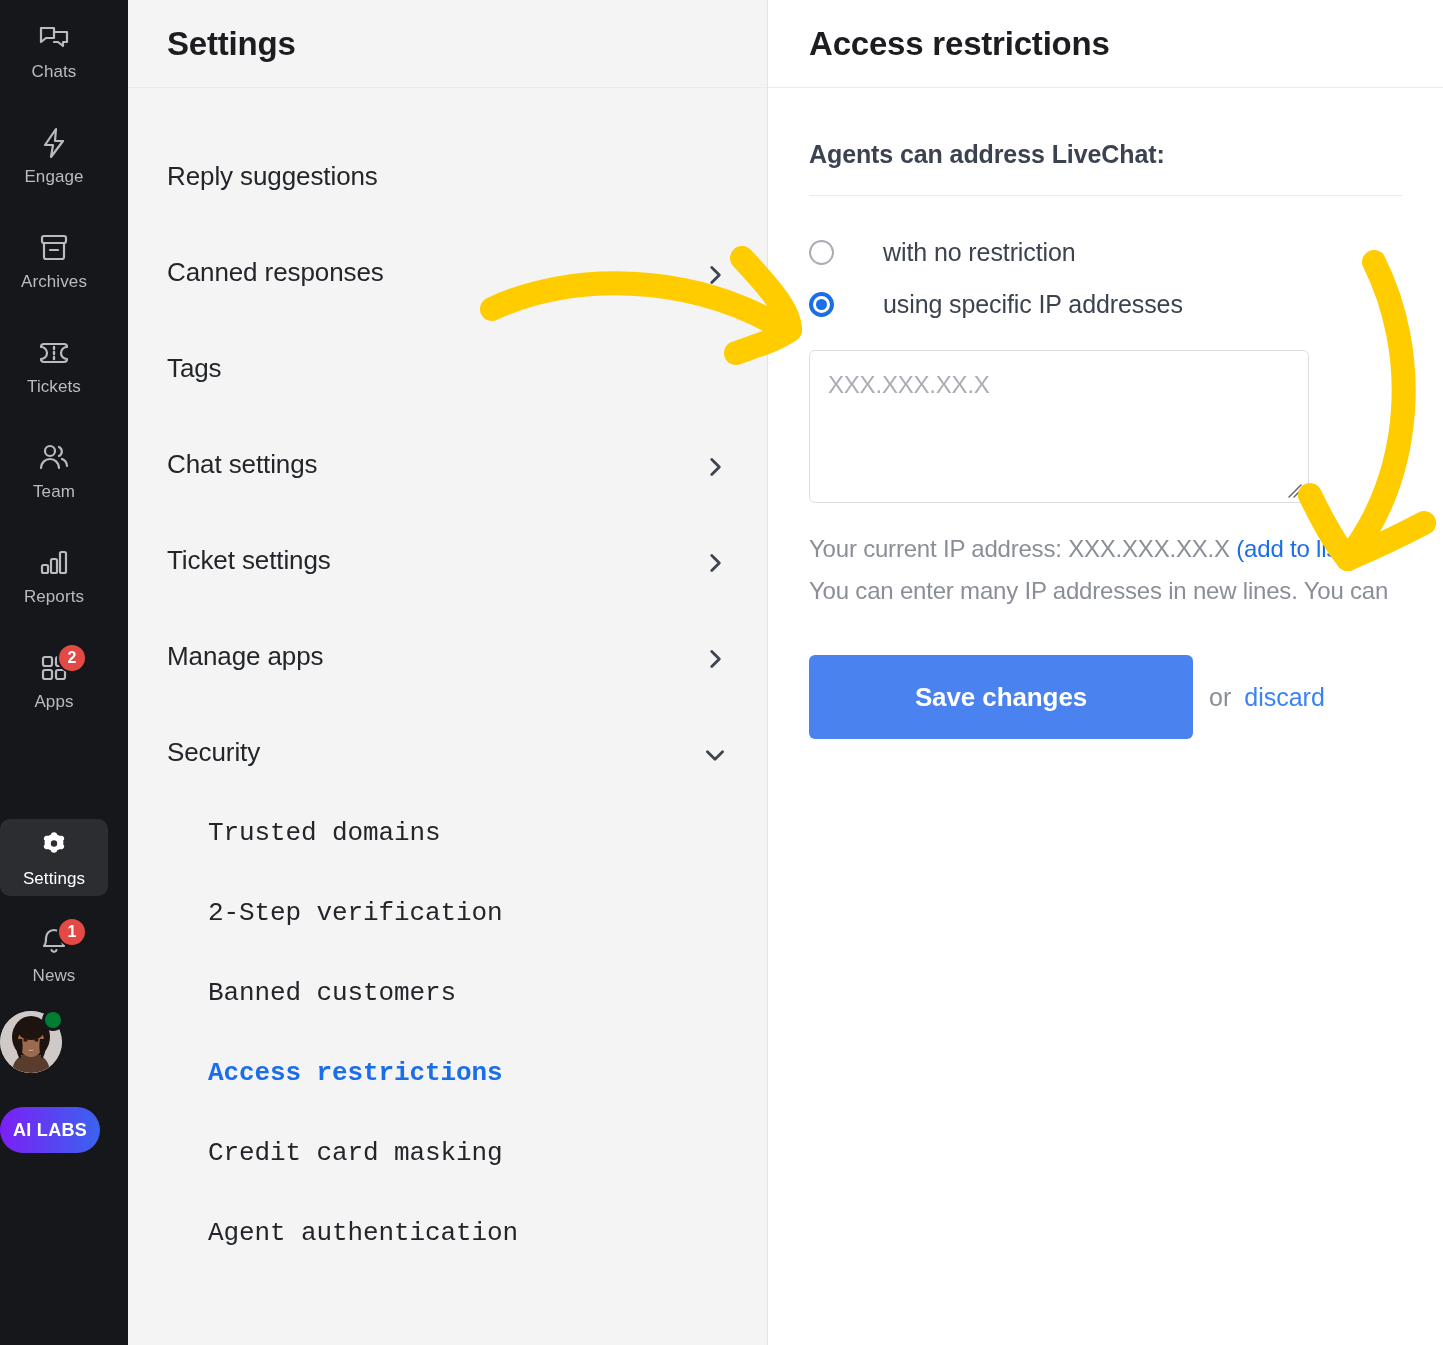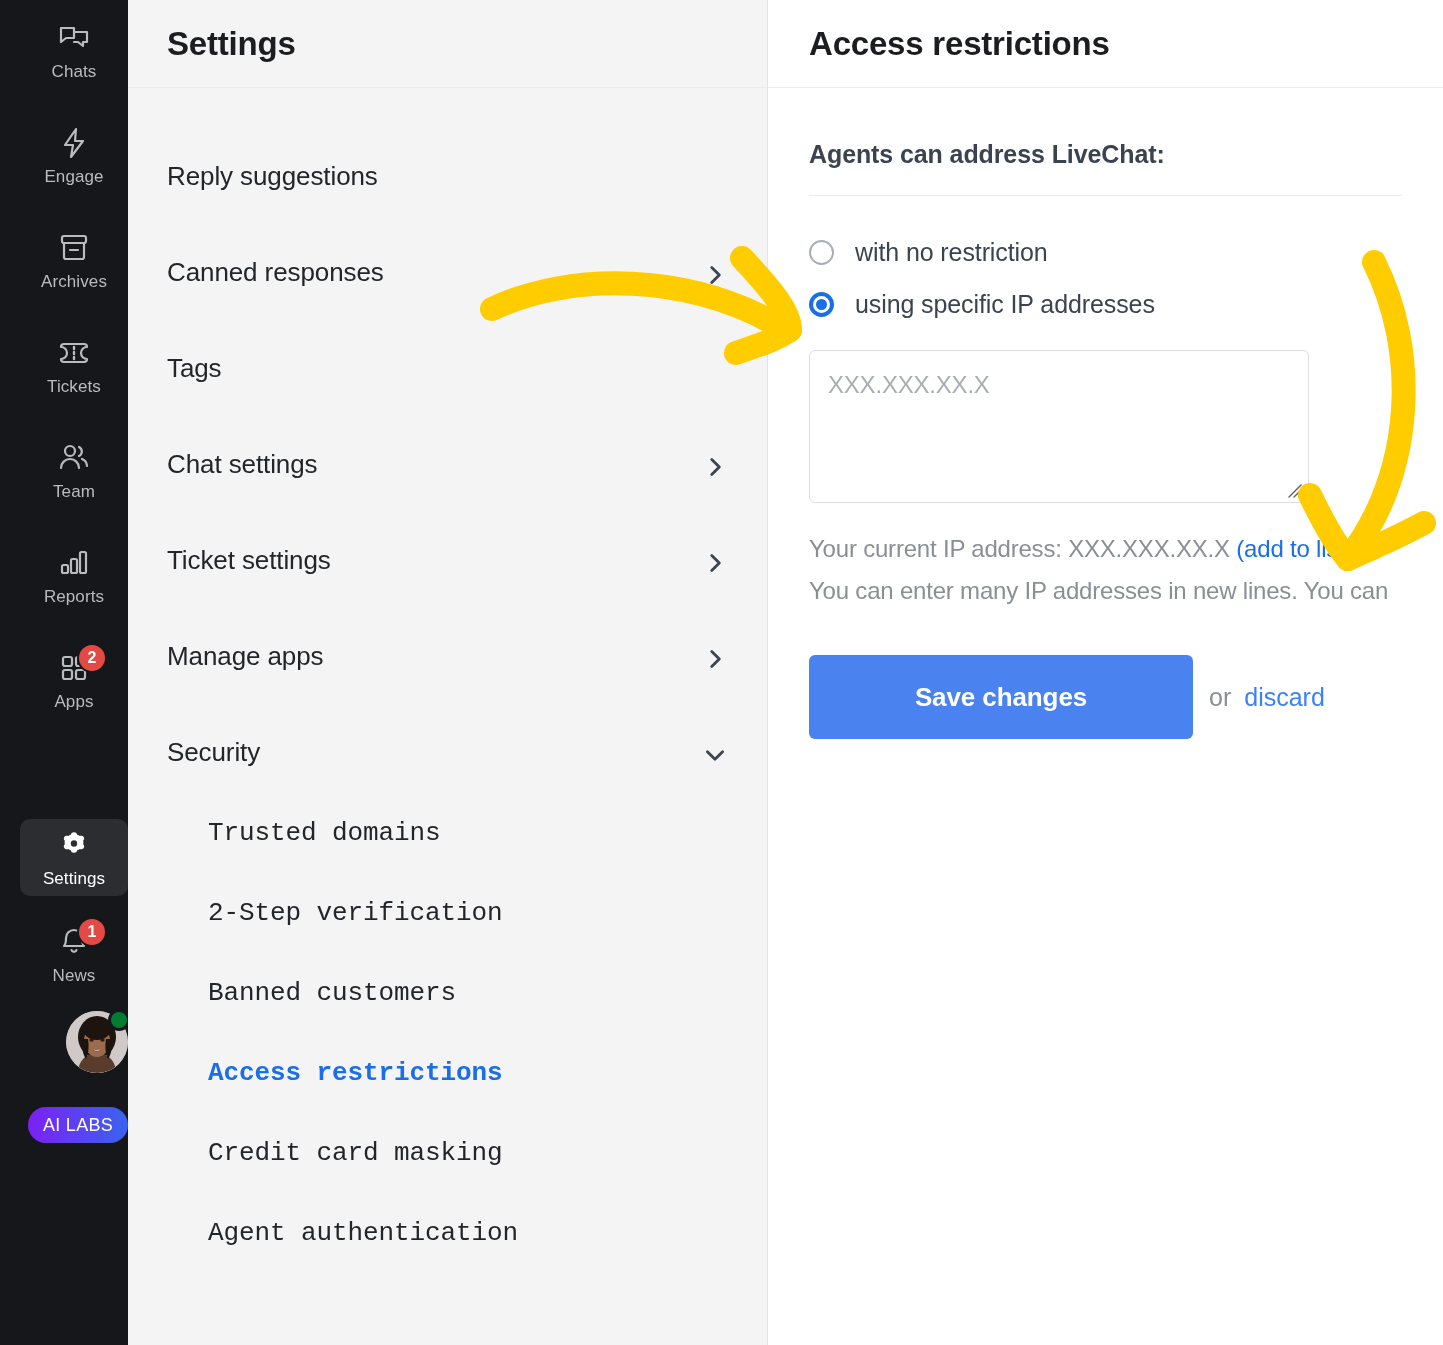--- a/index.html
+++ b/index.html
@@ -8,21 +8,21 @@
     font-family: "Liberation Sans", sans-serif;
     overflow: hidden;
     background: #ffffff;
   }
   .app { display: flex; width: 1443px; height: 1345px; position: relative; }
 
   
   .rail {
     width: 128px; height: 1345px;
     background: #16171a;
-    display: flex; flex-direction: column; align-items: flex-end;
+    display: flex; flex-direction: column; align-items: flex-start;
     flex: 0 0 128px;
     position: relative;
   }
   .rail-item {
     width: 108px;
     display: flex; flex-direction: column; align-items: center; justify-content: center;
     padding: 9px 0 7px 0;
     border-radius: 10px;
     position: relative;
     cursor: pointer;
@@ -52,23 +52,23 @@
     width: 62px; height: 62px; border-radius: 50%;
     background: #c9c3c0; overflow: hidden; position: relative;
   }
   .avatar svg { display: block; }
   .presence {
     position: absolute; right: -2px; top: -2px;
     width: 22px; height: 22px; border-radius: 50%;
     background: #007d33; border: 3px solid #16171a;
   }
   .ailabs {
-    width: 100px; height: 36px; border-radius: 23px;
+    width: 100px; height: 46px; border-radius: 23px;
     background: linear-gradient(90deg, #7b20f5 0%, #3a63ef 100%);
-    color: #fff; font-size: 18px; font-weight: normal;
+    color: #fff; font-size: 18px; font-weight: bold;
     display: flex; align-items: center; justify-content: center;
     letter-spacing: .3px; cursor: pointer;
   }
 
   
   .settings-col {
     width: 640px; flex: 0 0 640px;
     background: #f4f4f4; height: 1345px;
     border-right: 1px solid #e4e4e4;
     position: relative;
@@ -98,21 +98,21 @@
     height: 88px; display: flex; align-items: center; padding-left: 41px;
     border-bottom: 1px solid #ebebeb;
   }
   .content-head h2 { font-size: 33px; font-weight: bold; color: #1b1d21; letter-spacing: -.2px; }
   .content-body { padding: 52px 41px 0 41px; }
   .section-title {
     font-size: 25px; font-weight: bold; color: #3c4350; letter-spacing: -.1px;
     padding-bottom: 26px; border-bottom: 1px solid #e9eaec;
   }
   .radio-group { margin-top: 30px; }
-  .radio-row { display: flex; align-items: center; height: 52px; cursor: pointer; }
+  .radio-row { display: flex; align-items: center; height: 52px; cursor: pointer; gap: 28px; }
   .radio-outer {
     width: 25px; height: 25px; border-radius: 50%;
     border: 2px solid #a9adb4; background: #fff;
     flex: 0 0 25px; display: flex; align-items: center; justify-content: center;
   }
   .radio-outer.checked { border: 4px solid #1a6ee8; }
   .radio-dot { width: 11px; height: 11px; border-radius: 50%; background: #1a6ee8; }
   .radio-label { font-size: 25px; color: #3c4350; margin-left: 21px; letter-spacing: -.1px; }
 
   .ta-wrap { margin-top: 20px; position: relative; width: 500px; }

